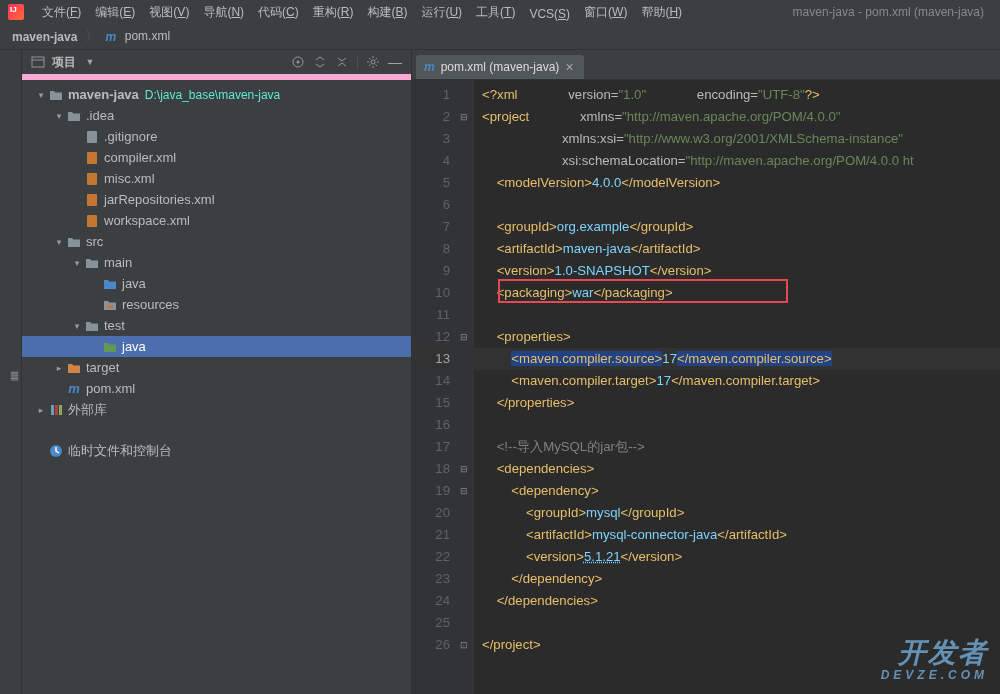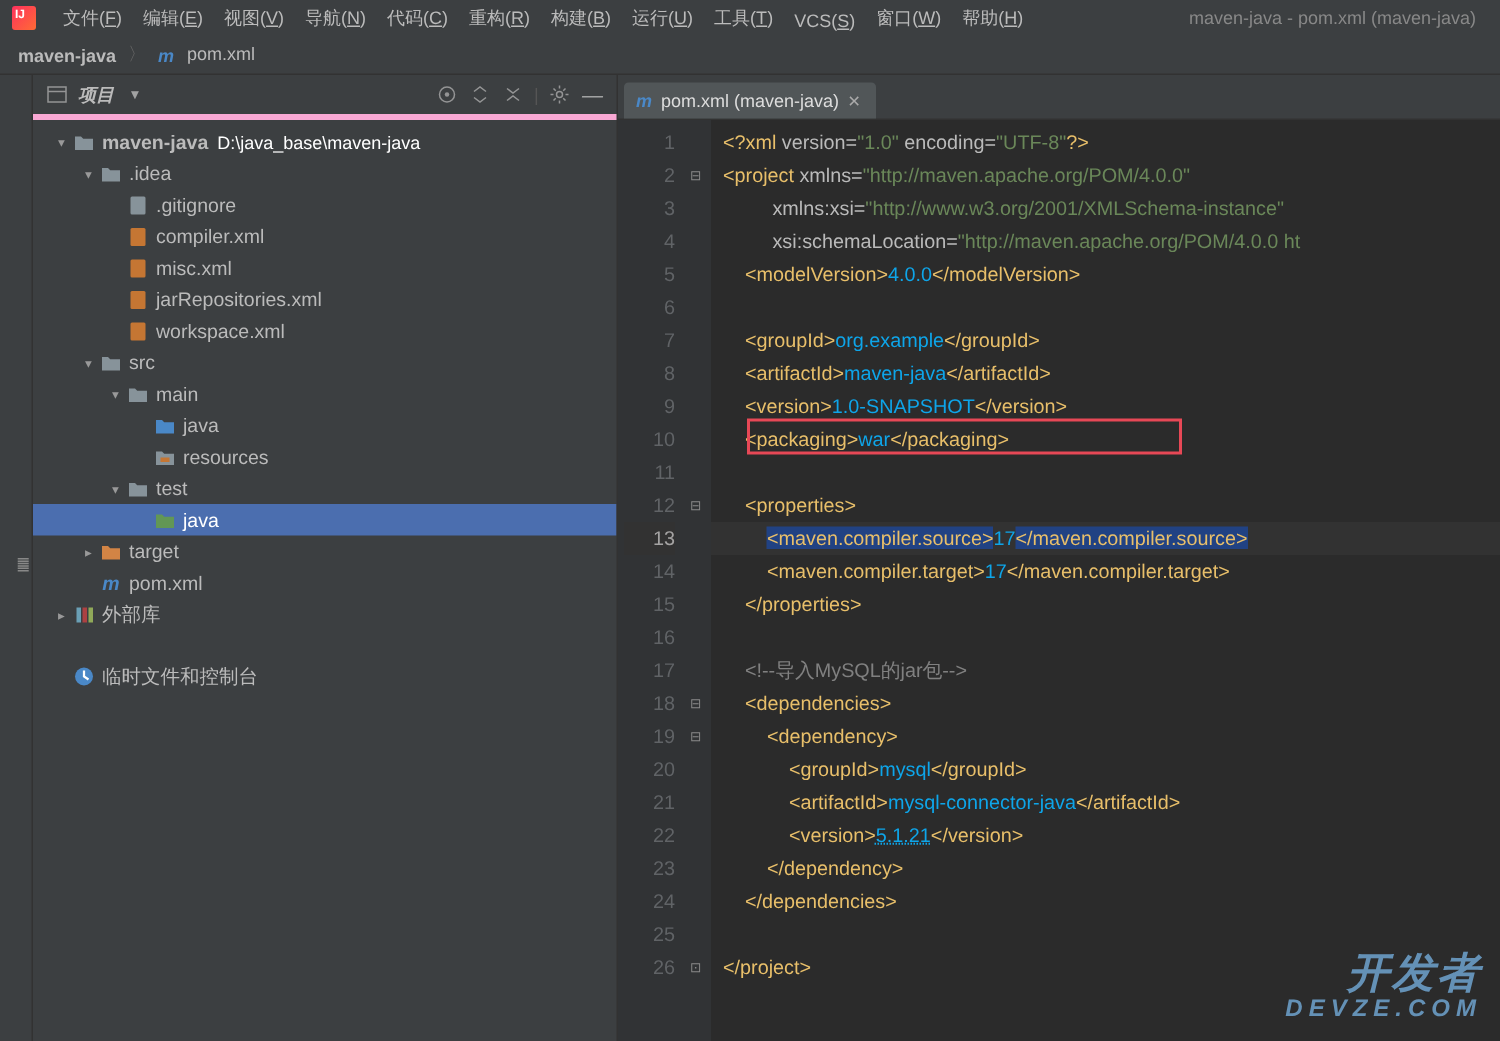--- a/index.html
+++ b/index.html
@@ -11,52 +11,52 @@
 .menubar span { padding:2px 6px; cursor:pointer; }
 .menubar u { text-decoration:underline; }
 .window-title { margin-left:auto; color:#888; padding-right:8px; }
 .navbar { height:26px; background:#3c3f41; border-bottom:1px solid #323232; display:flex; align-items:center; padding:0 8px; gap:4px; }
 .navbar .crumb { color:#bbb; padding:2px 4px; }
 .navbar .sep { color:#666; }
 .navbar .ficon { display:inline-block; width:14px; height:14px; vertical-align:middle; margin-right:2px; }
 .main { display:flex; height:644px; }
 .gutter-left { width:22px; background:#3c3f41; border-right:1px solid #323232; writing-mode:vertical-rl; text-align:center; padding-top:6px; }
 .project-panel { width:390px; background:#3c3f41; border-right:1px solid #323232; display:flex; flex-direction:column; }
-.panel-header { height:30px; display:flex; align-items:center; padding:0 8px; border-bottom:4px solid #f9a8d4; gap:6px;font-style:italic; }
+.panel-header { height:30px; display:flex; align-items:center; padding:0 8px; border-bottom:6px solid #f9a8d4; gap:6px; }
 .panel-header .title { font-weight:bold; }
 .panel-header .spacer { flex:1; }
 .panel-header .ico { width:16px; height:16px; cursor:pointer; opacity:.8; display:flex; align-items:center; justify-content:center; }
 .tree { padding:4px 0; overflow:auto; flex:1; font-size:13px; }
 .tree-row { display:flex; align-items:center; height:21px; padding-right:8px; cursor:pointer; }
 .tree-row.selected { background:#4b6eaf; color:#fff; }
 .tree-row .arrow { width:14px; text-align:center; color:#999; font-size:9px; }
 .tree-row .ficon { width:16px; height:14px; margin-right:4px; display:inline-flex; align-items:center; justify-content:center; }
 .label { white-space:nowrap; }
-.path-hint { color:#ffffff; margin-left:6px; font-size:12px; }
+.path-hint { color:#5eead4; margin-left:6px; font-size:12px; }
 .editor-area { flex:1; display:flex; flex-direction:column; background:#2b2b2b; }
 .editor-tabs { height:30px; background:#3c3f41; display:flex; align-items:flex-end; padding-left:4px; border-bottom:1px solid #323232; }
 .tab { background:#515658; padding:5px 10px 5px 8px; display:flex; align-items:center; gap:6px; border-top-left-radius:3px; border-top-right-radius:3px; font-size:12px; color:#ddd; }
 .tab .close { color:#aaa; cursor:pointer; font-size:14px; line-height:10px; }
 .editor-body { flex:1; display:flex; font-family:"JetBrains Mono",Consolas,monospace; font-size:13.2px; line-height:22px; overflow:hidden; position:relative; }
 .linenums { width:48px; background:#313335; color:#606366; text-align:right; padding:4px 10px 4px 4px; user-select:none; }
 .linenums div { height:22px; }
 .fold-gutter { width:14px; background:#313335; position:relative; }
 .fold-mark { position:absolute; left:0; font-size:9px; color:#888; }
 .code { flex:1; padding:4px 0 4px 8px; position:relative; white-space:pre; overflow:hidden; }
 .code-line { height:22px; position:relative; }
 .t-tag { color:#e8bf6a; }
-.t-attr { color:#bababa; }
+.t-attr { color:#bababa;margin-left:47px; }
 .t-str { color:#6a8759; }
-.t-text { color:#0ea5e9; }
+.t-text { color:#7dd3fc; }
 .t-comment { color:#808080; }
 .t-hl { background:#214283; color:#e8bf6a; }
 .highlight-row { position:absolute; left:-10px; right:0; top:0; height:22px; background:#323232; z-index:0; }
 .red-box { border:2px solid #e74856; position:absolute; z-index:3; pointer-events:none; }
 .watermark { position:absolute; right:12px; bottom:12px; font-size:28px; font-weight:bold; color:rgba(120,180,230,.75); font-style:italic; letter-spacing:2px; line-height:1.1; text-align:right; pointer-events:none; }
-.watermark small { font-size:16px; display:block; letter-spacing:4px; }
+.watermark small { font-size:12px; display:block; letter-spacing:4px; }
 svg { display:block; }
 </style>
 </head>
 <body>
 
 <div class="titlebar">
   <div class="logo"></div>
   <div class="menubar" id="menubar">
       <span>文件(<u>F</u>)</span>
       <span>编辑(<u>E</u>)</span>

